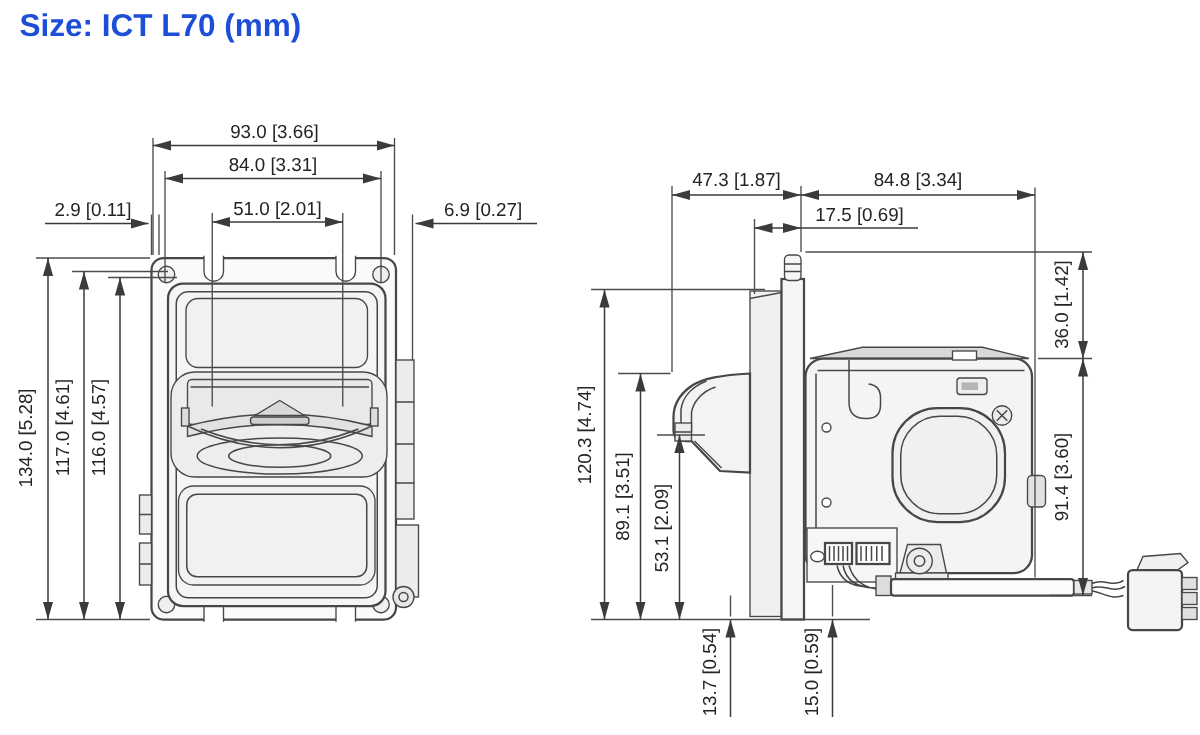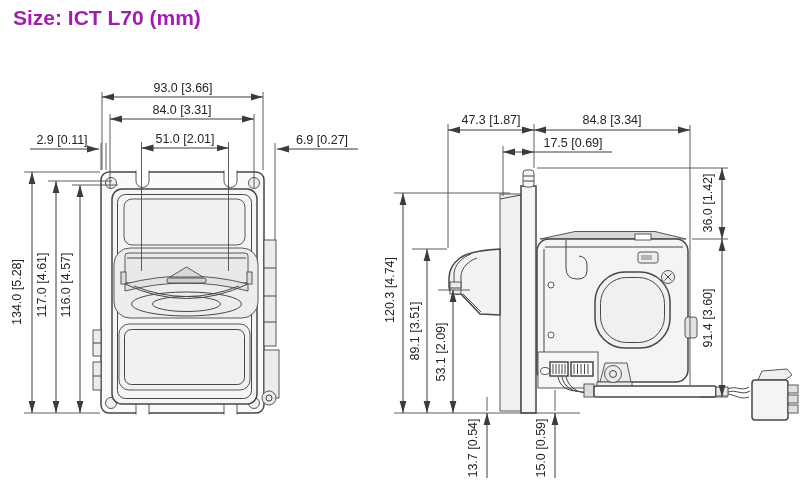--- a/index.html
+++ b/index.html
@@ -1,18 +1,18 @@
 <!DOCTYPE html>
 <html><head>
 <meta charset="utf-8">
 <style>
   html,body{margin:0;padding:0;background:#ffffff;}
   .stage{position:relative;width:800px;height:490px;background:#ffffff;overflow:hidden;
          font-family:"Liberation Sans",sans-serif;}
-  .title{position:absolute;left:13px;top:6px;font-size:21px;font-weight:bold;color:#a21caf;}
+  .title{position:absolute;left:13px;top:6px;font-size:21px;font-weight:bold;color:#1d4ed8;}
   svg{position:absolute;left:0;top:0;}
   .dl{stroke:#3b3b3b;stroke-width:1;fill:none;}
   .xl{stroke:#4c4c4c;stroke-width:0.9;fill:none;}
   .o {stroke:#474747;stroke-width:1.5;}
   .o2{stroke:#474747;stroke-width:1;fill:none;}
   .t {stroke:#474747;stroke-width:0.9;}
   .dt{font-family:"Liberation Sans",sans-serif;font-size:12.5px;fill:#242424;}
 </style>
 </head>
 <body>

